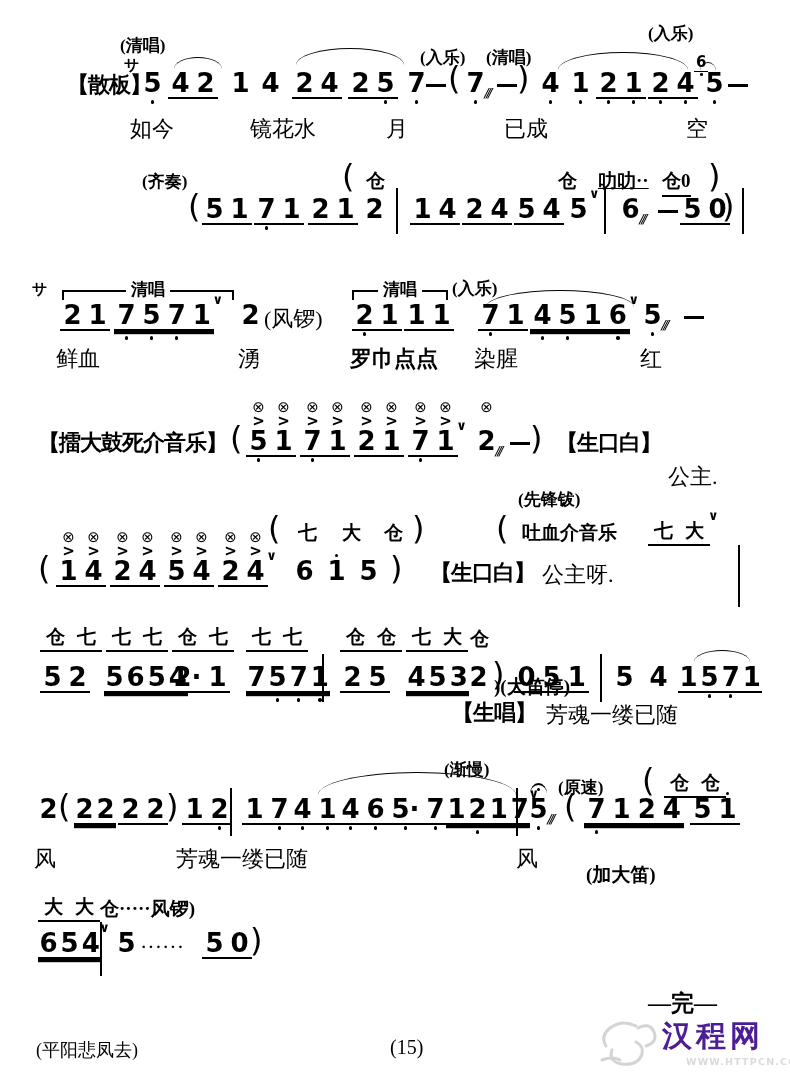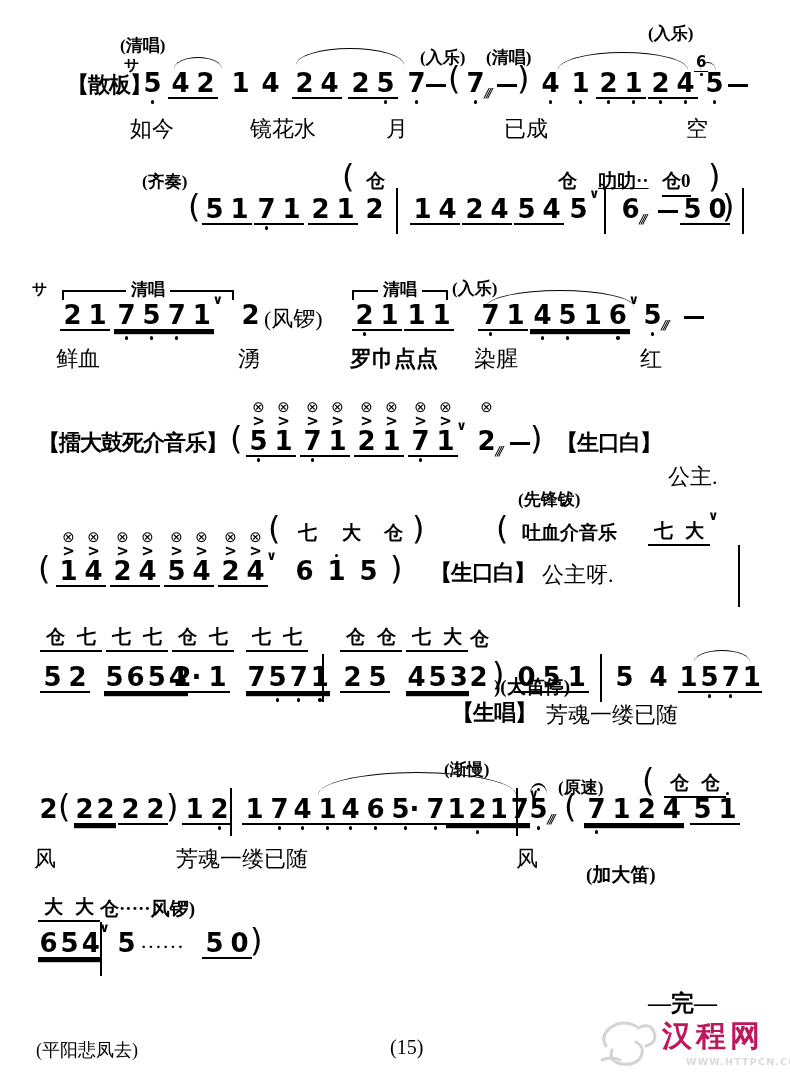--- a/index.html
+++ b/index.html
@@ -46,21 +46,21 @@
   .big{font:400 32px "DejaVu Sans",sans-serif;line-height:1;}
   .sa{font:700 15px "Liberation Serif",serif;}
   .u{border-bottom:2px solid #000;padding-bottom:1px;}
 
   
   .footer-end{position:absolute;left:648px;top:988px;font:600 23px "Liberation Serif",serif;}
   .footer-title{position:absolute;left:36px;top:1038px;font:400 18px "Liberation Serif",serif;}
   .footer-page{position:absolute;left:390px;top:1036px;font:400 20px "Liberation Serif",serif;}
   .watermark{position:absolute;left:598px;top:1008px;width:185px;height:75px;}
   .watermark svg{position:absolute;left:0;top:8px;}
-  .wm-name{position:absolute;left:64px;top:8px;font:700 30px "Liberation Serif",serif;color:#be185d;letter-spacing:4px;}
+  .wm-name{position:absolute;left:64px;top:8px;font:700 30px "Liberation Serif",serif;color:#4c1d95;letter-spacing:4px;}
   .wm-url{position:absolute;left:88px;top:48px;font:700 9.5px "DejaVu Sans",sans-serif;color:#dadada;letter-spacing:1.2px;}
 </style>
 </head>
 <body>
 
 <div class="page">
   <div class="score">
       <span class="system">
         <span class="txt lab" style="left: 38px; top: 70px; margin-left: 29px;">【散板】</span>
         <span class="txt sa" style="left: 124px; top: 56px;">サ</span>

